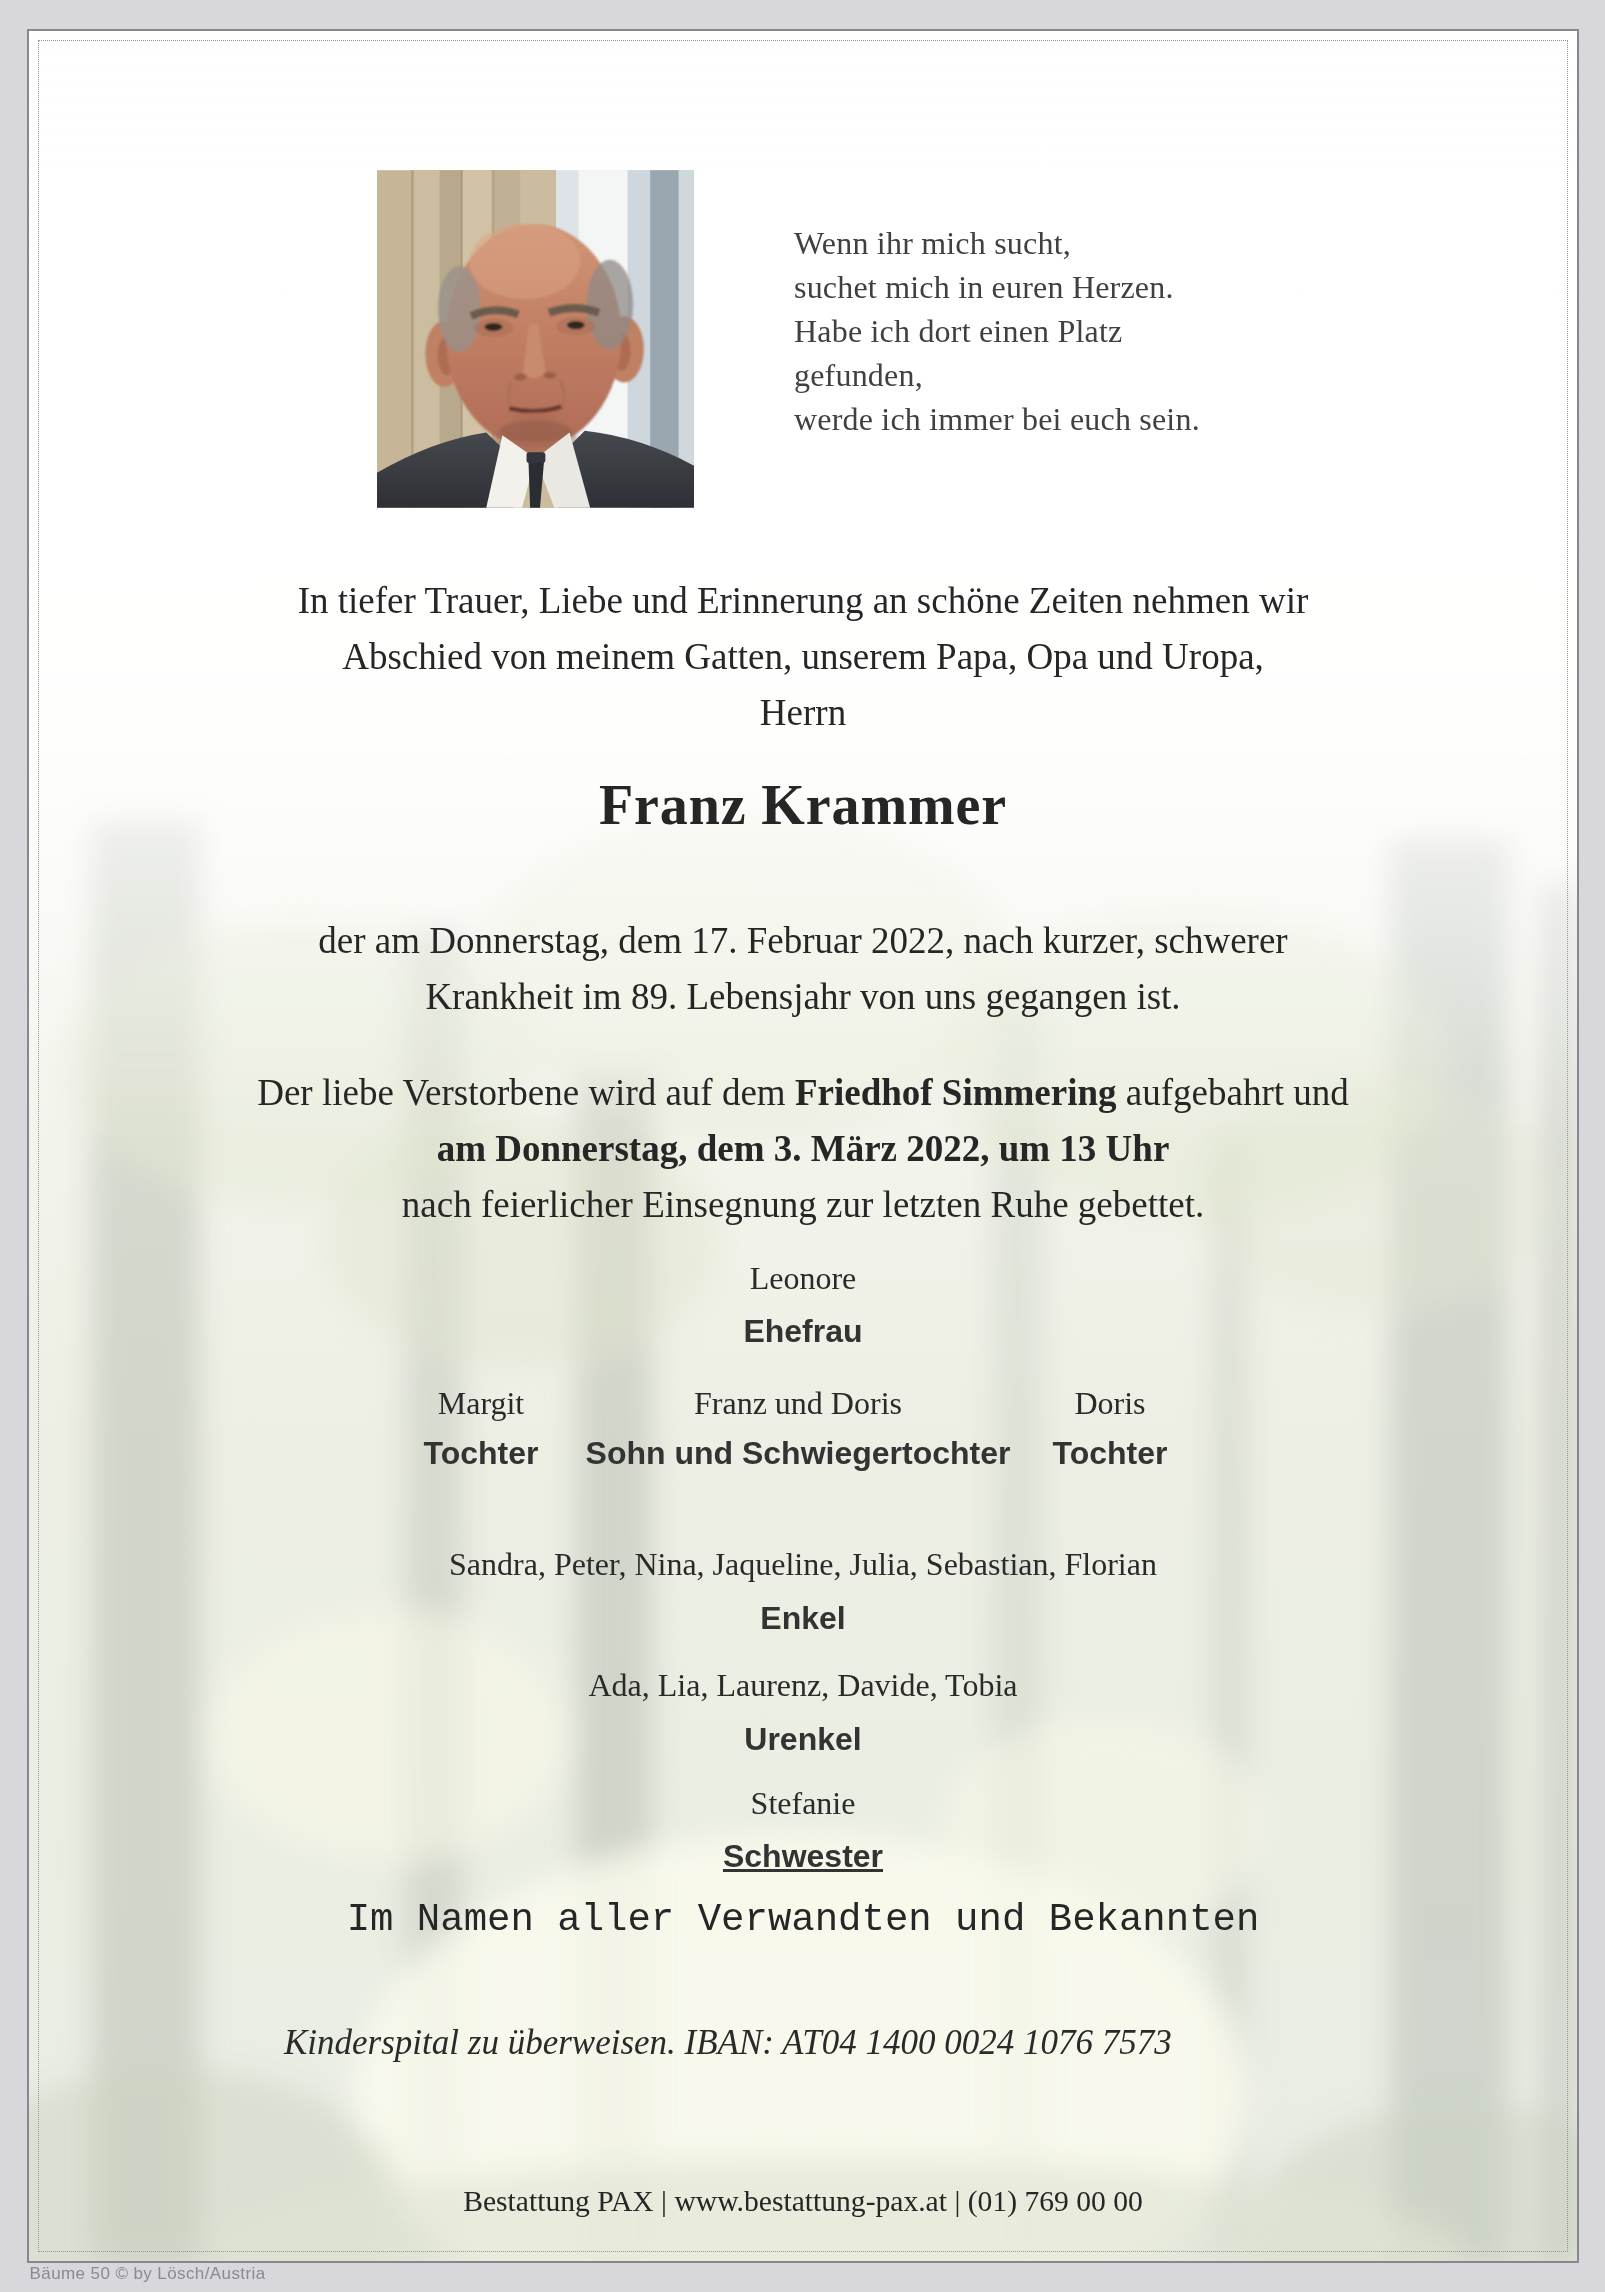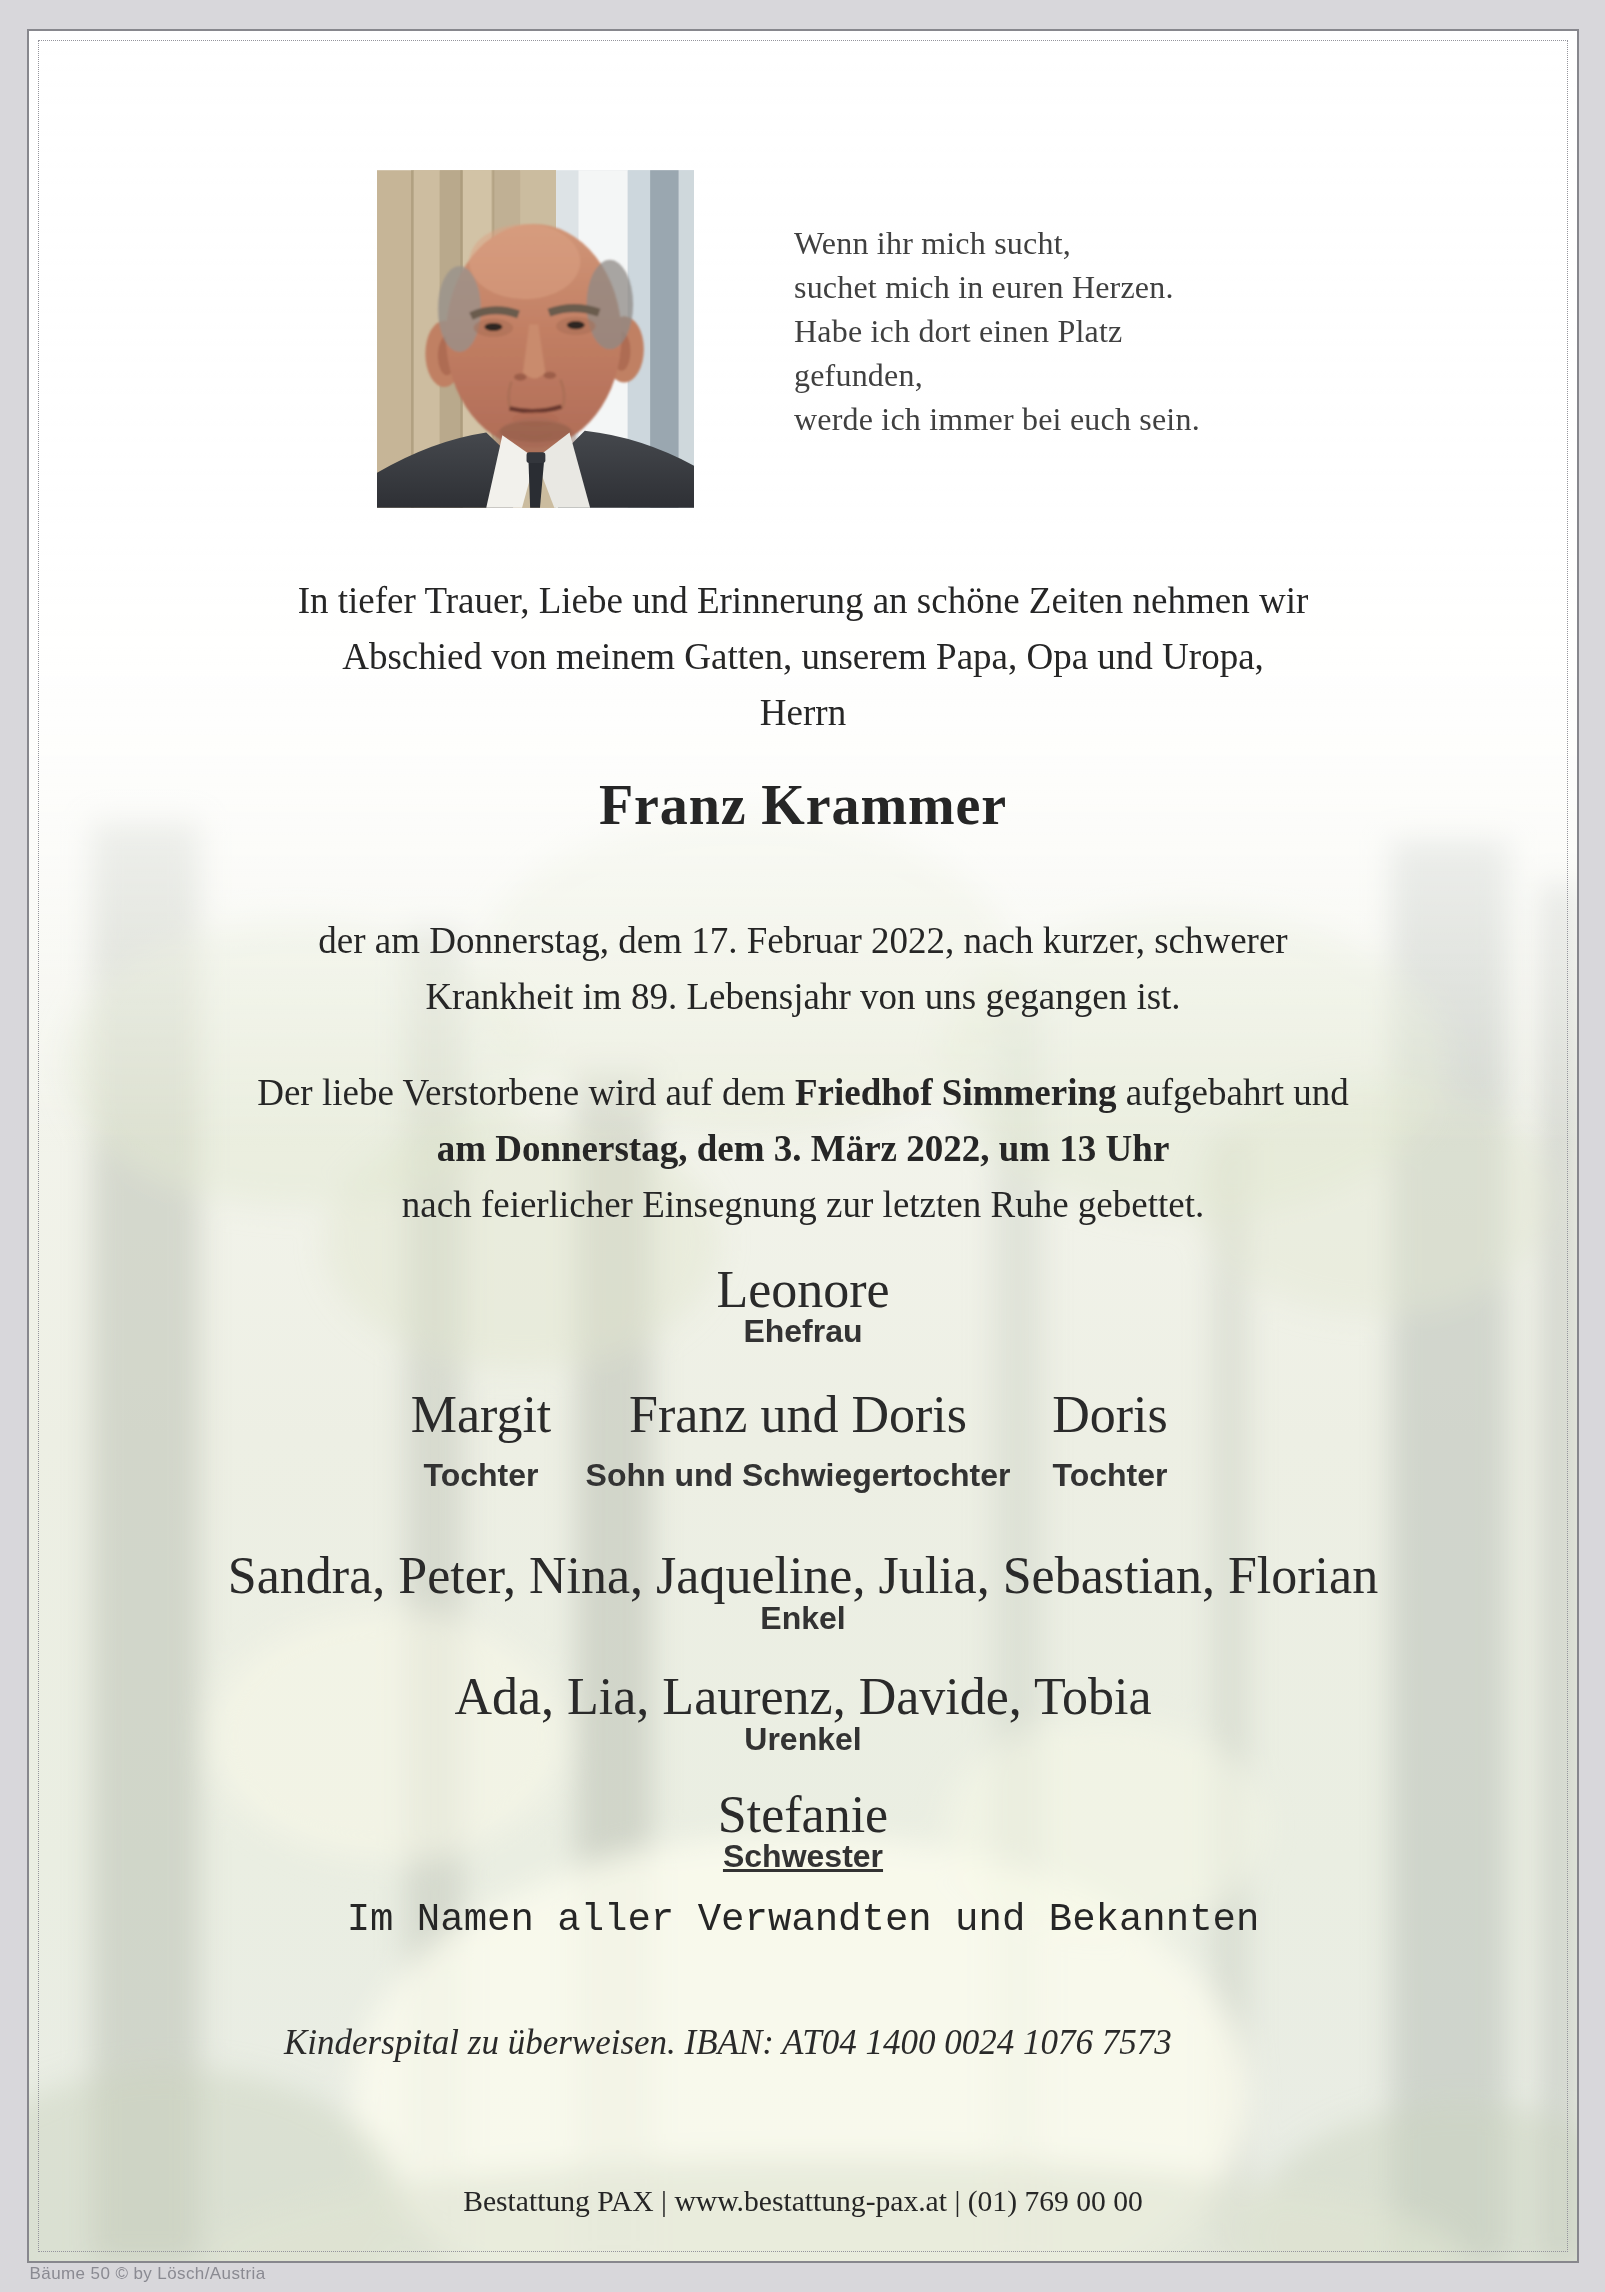--- a/index.html
+++ b/index.html
@@ -26,21 +26,21 @@
   .poem{
     position:absolute;left:765px;top:190px;
     font-size:32px;line-height:44px;letter-spacing:0.2px;
     text-align:left;color:#404040;
   }
   .photo{position:absolute;left:348px;top:139px;width:317px;height:338px;}
   .intro{top:542px;font-size:37px;line-height:56px;}
   .name{top:742px;font-size:56px;font-weight:bold;letter-spacing:0.9px;}
   .para1{top:882px;font-size:37px;line-height:56px;}
   .para2{top:1034px;font-size:37px;line-height:56px;}
-  .fam-name{font-size:52px;color:#2a2a2a;}
+  .fam-name{font-size:32px;color:#2a2a2a;}
   .fam-role{font-family:"Liberation Sans", sans-serif;font-size:32px;font-weight:600;color:#333;}
   .widow-name{top:1229px;}
   .widow-role{top:1282px;}
   .col{position:absolute;transform:translateX(-50%);text-align:center;white-space:nowrap;}
   .col .fam-name{display:block;}
   .col .fam-role{display:block;margin-top:12.5px;}
   .children-row{position:absolute;top:1354px;left:0;right:0;height:107px;padding-left:6px;}
   .gc-name{top:1515px;}
   .gc-role{top:1569px;}
   .ggc-name{top:1636px;}

